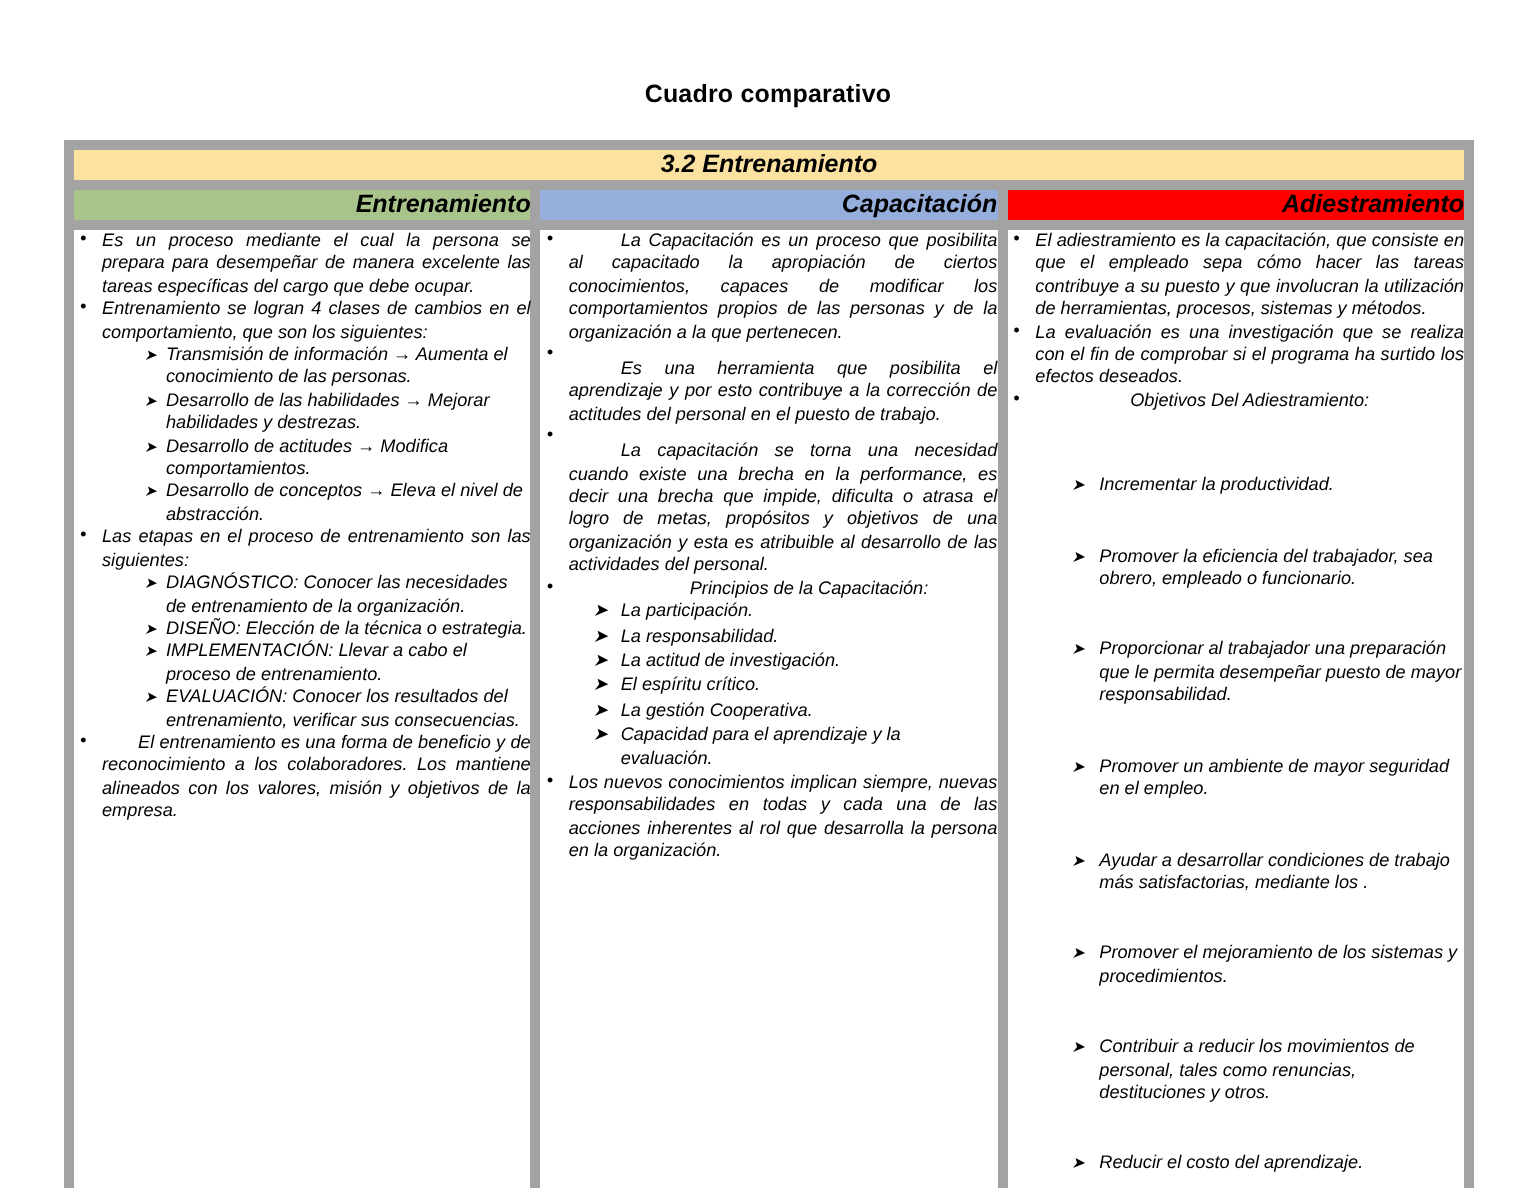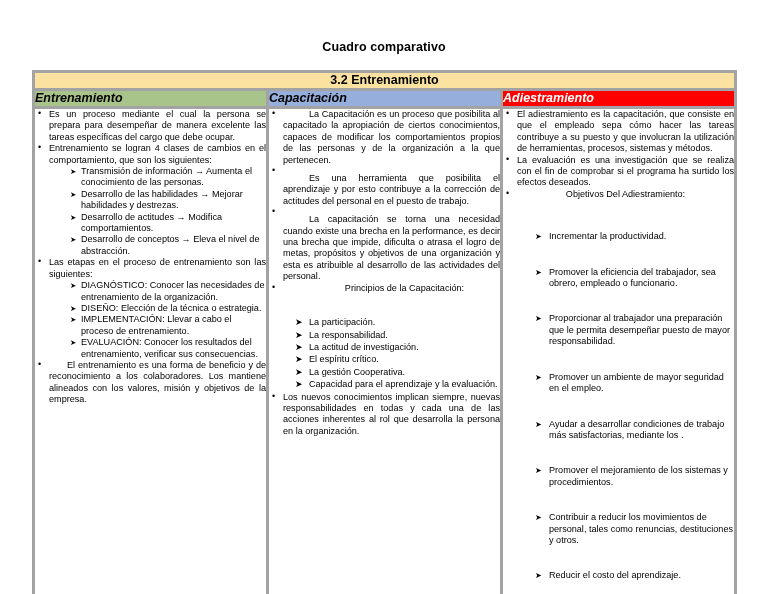--- a/index.html
+++ b/index.html
@@ -32,44 +32,45 @@
   }
   table.cuadro {
     position: absolute;
     top: 70px;
     left: 32px;
     width: 705px;
     border-collapse: collapse;
     table-layout: fixed;
   }
   table.cuadro td, table.cuadro th {
-    border: 3px solid #a3a3a3;
+    border: 5px solid #a3a3a3;
     padding: 0;
     vertical-align: top;
+    font-style: italic;
   }
   .banner {
     background: #FBE2A0;
     text-align: center;
     font-size: 12.5px;
     font-weight: bold;
     padding: 3px 0 4px 0;
     height: 15px;
     line-height: 15px;
   }
   .hdr {
-    text-align: left;
+    text-align: right;
     font-style: italic;
     font-weight: bold;
     font-size: 12.5px;
     padding: 2px 0 3px 0;
     line-height: 15px;
   }
   .hdr-entrenamiento { background: #A9C48A; color: #000000; }
   .hdr-capacitacion  { background: #95AEDB; color: #000000; }
-  .hdr-adiestramiento{ background: #FF0000; color: #ffffff; margin-left: 24px; }
+  .hdr-adiestramiento{ background: #FF0000; color: #000000; margin-left: 24px; }
 
   .col1 { width: 235px; }
   .col2 { width: 236px; }
   .col3 { width: 234px; }
 
   .cell {
     padding: 3px 4px 6px 4px;
     font-size: 9.1px;
     line-height: 11.4px;
   }
@@ -101,21 +102,21 @@
     padding-left: 10px;
   }
   ul.lvl2 > li::before {
     content: "\27A4";
     position: absolute;
     left: -1px;
     top: 0px;
     font-size: 7.5px;
   }
   
-  ul.lvl2.wide { padding-left: 12px; margin-top: 23px; }
+  ul.lvl2.wide { padding-left: 12px; }
   ul.lvl2.wide > li { padding-left: 14px; margin-bottom: 1px; }
   ul.lvl2.wide > li::before { content: "\27A4"; left: 0px; font-size: 9px; }
 
   ul.lvl2.col3arrow { padding-left: 18px; }
   ul.lvl2.col3arrow > li { padding-left: 14px; margin-top: 24px; }
   ul.lvl2.col3arrow > li::before { content: "\27A4"; left: 0px; font-size: 8px; }
 
   .just { text-align: justify; }
   .indent-first { text-indent: 26px; }
   .indent-first-sm { text-indent: 18px; }

